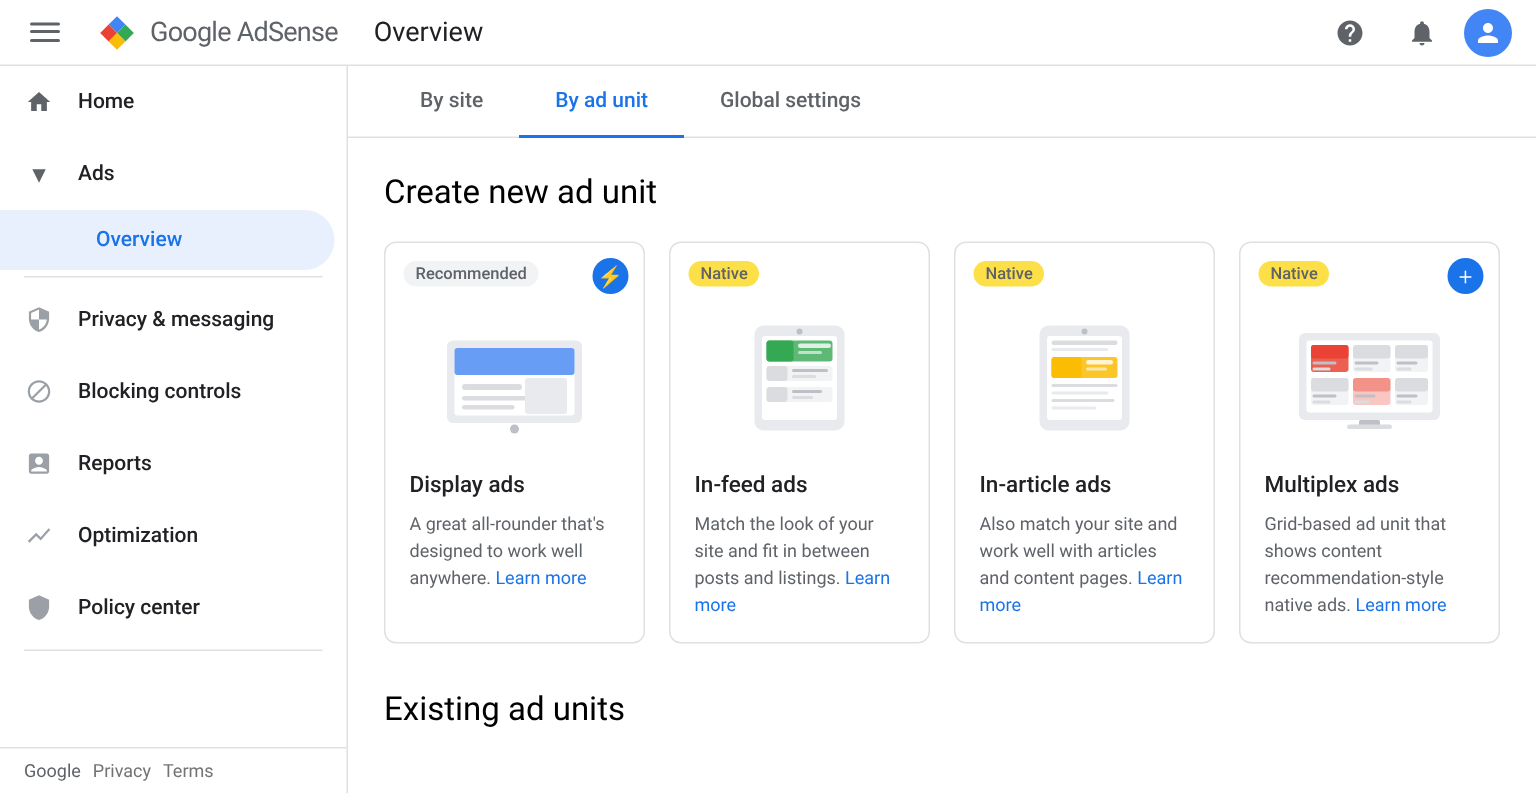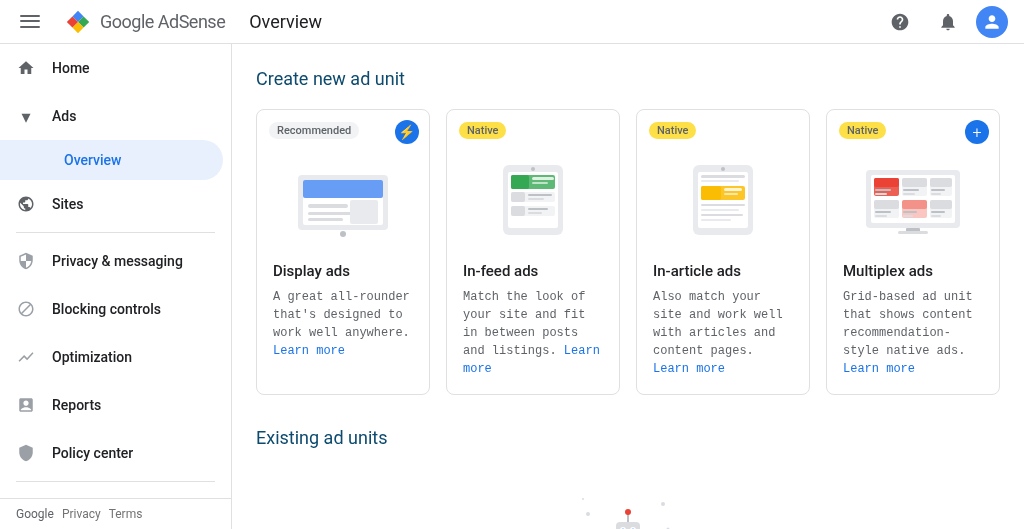--- a/index.html
+++ b/index.html
@@ -69,21 +69,21 @@
     .tab {
       padding: 0 24px; height: 48px; display: flex; align-items: center;
       cursor: pointer; font-size: 14px; color: #5f6368; font-weight: 500;
       border-bottom: 2px solid transparent; margin-bottom: -1px;
     }
     .tab.active { color: #1a73e8; border-bottom: 2px solid #1a73e8; }
 
     
     .content-area { padding: 24px; }
 
-    .section-title { font-size: 18px; font-weight: 400; color: #0c4a6e; margin-bottom: 20px; }
+    .section-title { font-size: 22px; font-weight: 400; color: #000000; margin-bottom: 20px; }
 
     .ad-cards { display: flex; gap: 16px; margin-bottom: 32px; }
 
     .ad-card {
       flex: 1; border: 1px solid #e0e0e0; border-radius: 8px; padding: 16px;
       position: relative; min-width: 0;
     }
     .card-badge {
       position: absolute; top: 12px; left: 12px;
       font-size: 11px; color: #5f6368; background: #fde047; border-radius: 12px;
@@ -95,21 +95,21 @@
       border-radius: 50%; background: #1a73e8; display: flex; align-items: center; justify-content: center;
       color: #fff; font-size: 14px;
     }
     .card-plus {
       position: absolute; top: 10px; right: 10px; width: 24px; height: 24px;
       border-radius: 50%; background: #1a73e8; display: flex; align-items: center; justify-content: center;
       color: #fff; font-size: 16px; font-weight: 300;
     }
     .card-illustration { height: 100px; display: flex; align-items: center; justify-content: center; margin: 24px 0 12px; }
     .card-title { font-size: 15px; font-weight: 500; margin-bottom: 8px; }
-    .card-desc { font-size: 12px; color: #5f6368; line-height: 1.5; font-family: Liberation Mono, monospace; }
+    .card-desc { font-size: 12px; color: #5f6368; line-height: 1.5; }
     .card-desc a { color: #1a73e8; text-decoration: none; }
 
     
     .illus-display { width: 110px; height: 80px; }
     .illus-infeed { width: 110px; height: 80px; }
     .illus-inarticle { width: 110px; height: 80px; }
     .illus-multiplex { width: 110px; height: 80px; }
 
     
     .nav-divider { height: 1px; background: #e0e0e0; margin: 4px 16px; }
@@ -181,28 +181,20 @@
       <div class="nav-item">
         <div class="nav-icon" style="font-size:18px; color:#5f6368;">▾</div>
         <span class="nav-label">Ads</span>
       </div>
 
       <div class="nav-subitem active">
         <div class="nav-dot"></div>
         <span>Overview</span>
       </div>
 
-      <div class="nav-item">
-        <div class="nav-icon">
-          <svg width="18" height="18" viewBox="0 0 24 24" fill="#5f6368">
-              <path d="M12 2C6.48 2 2 6.48 2 12s4.48 10 10 10 10-4.48 10-10S17.52 2 12 2zm-1 17.93c-3.95-.49-7-3.85-7-7.93 0-.62.08-1.21.21-1.79L9 15v1c0 1.1.9 2 2 2v1.93zm6.9-2.54c-.26-.81-1-1.39-1.9-1.39h-1v-3c0-.55-.45-1-1-1H8v-2h2c.55 0 1-.45 1-1V7h2c1.1 0 2-.9 2-2v-.41c2.93 1.19 5 4.06 5 7.41 0 2.08-.8 3.97-2.1 5.39z"></path>
-            </svg>
-        </div>
-        <span class="nav-label">Sites</span>
-      </div>
 
       <div class="nav-divider"></div>
 
       <div class="nav-item">
         <div class="nav-icon">
           <svg width="18" height="18" viewBox="0 0 24 24" fill="#9aa0a6">
               <path d="M12 1L3 5v6c0 5.55 3.84 10.74 9 12 5.16-1.26 9-6.45 9-12V5l-9-4zm0 10.99h7c-.53 4.12-3.28 7.79-7 8.94V12H5V6.3l7-3.11v8.8z"></path>
             </svg>
         </div>
         <span class="nav-label">Privacy &amp; messaging</span>
@@ -213,33 +205,33 @@
           <svg width="18" height="18" viewBox="0 0 24 24" fill="#9aa0a6">
               <path d="M12 2C6.48 2 2 6.48 2 12s4.48 10 10 10 10-4.48 10-10S17.52 2 12 2zM4 12c0-4.42 3.58-8 8-8 1.85 0 3.55.63 4.9 1.68L5.68 16.9C4.63 15.55 4 13.85 4 12zm8 8c-1.85 0-3.55-.63-4.9-1.68L18.32 7.1C19.37 8.45 20 10.15 20 12c0 4.42-3.58 8-8 8z"></path>
             </svg>
         </div>
         <span class="nav-label">Blocking controls</span>
       </div>
 
       <div class="nav-item">
         <div class="nav-icon">
           <svg width="18" height="18" viewBox="0 0 24 24" fill="#9aa0a6">
+              <path d="M19 3H5c-1.1 0-2 .9-2 2v14c0 1.1.9 2 2 2h14c1.1 0 2-.9 2-2V5c0-1.1-.9-2-2-2zm-7 3c1.93 0 3.5 1.57 3.5 3.5S13.93 13 12 13s-3.5-1.57-3.5-3.5S10.07 6 12 6zm7 13H5v-.23c0-.62.28-1.2.76-1.58C7.47 15.82 9.64 15 12 15s4.53.82 6.24 2.19c.48.38.76.97.76 1.58V19z"></path>
+            </svg>
+        </div>
+        <span class="nav-label">Reports</span>
+      </div>
+
+      <div class="nav-item">
+        <div class="nav-icon">
+          <svg width="18" height="18" viewBox="0 0 24 24" fill="#9aa0a6">
               <path d="M3.5 18.49l6-6.01 4 4L22 6.92l-1.41-1.41-7.09 7.97-4-4L2 16.99z"></path>
             </svg>
         </div>
         <span class="nav-label">Optimization</span>
-      </div>
-
-      <div class="nav-item">
-        <div class="nav-icon">
-          <svg width="18" height="18" viewBox="0 0 24 24" fill="#9aa0a6">
-              <path d="M19 3H5c-1.1 0-2 .9-2 2v14c0 1.1.9 2 2 2h14c1.1 0 2-.9 2-2V5c0-1.1-.9-2-2-2zm-7 3c1.93 0 3.5 1.57 3.5 3.5S13.93 13 12 13s-3.5-1.57-3.5-3.5S10.07 6 12 6zm7 13H5v-.23c0-.62.28-1.2.76-1.58C7.47 15.82 9.64 15 12 15s4.53.82 6.24 2.19c.48.38.76.97.76 1.58V19z"></path>
-            </svg>
-        </div>
-        <span class="nav-label">Reports</span>
       </div>
 
       <div class="nav-item">
         <div class="nav-icon">
           <svg width="18" height="18" viewBox="0 0 24 24" fill="#9aa0a6">
               <path d="M12 1L3 5v6c0 5.55 3.84 10.74 9 12 5.16-1.26 9-6.45 9-12V5l-9-4z"></path>
             </svg>
         </div>
         <span class="nav-label">Policy center</span>
       </div>
@@ -250,20 +242,25 @@
 
     <div class="sidebar-footer">
       <span>Google</span>
       <a>Privacy</a>
       <a>Terms</a>
     </div>
   </div>
 
   <div class="main-content">
 
+    <div class="tabs-bar">
+      <div class="tab">By site</div>
+      <div class="tab active">By ad unit</div>
+      <div class="tab">Global settings</div>
+    </div>
 
     <div class="content-area">
 
       <h2 class="section-title">Create new ad unit</h2>
 
       <div class="ad-cards">
 
         <div class="ad-card">
           <span class="card-badge recommended">Recommended</span>
           <div class="card-lightning">⚡</div>

